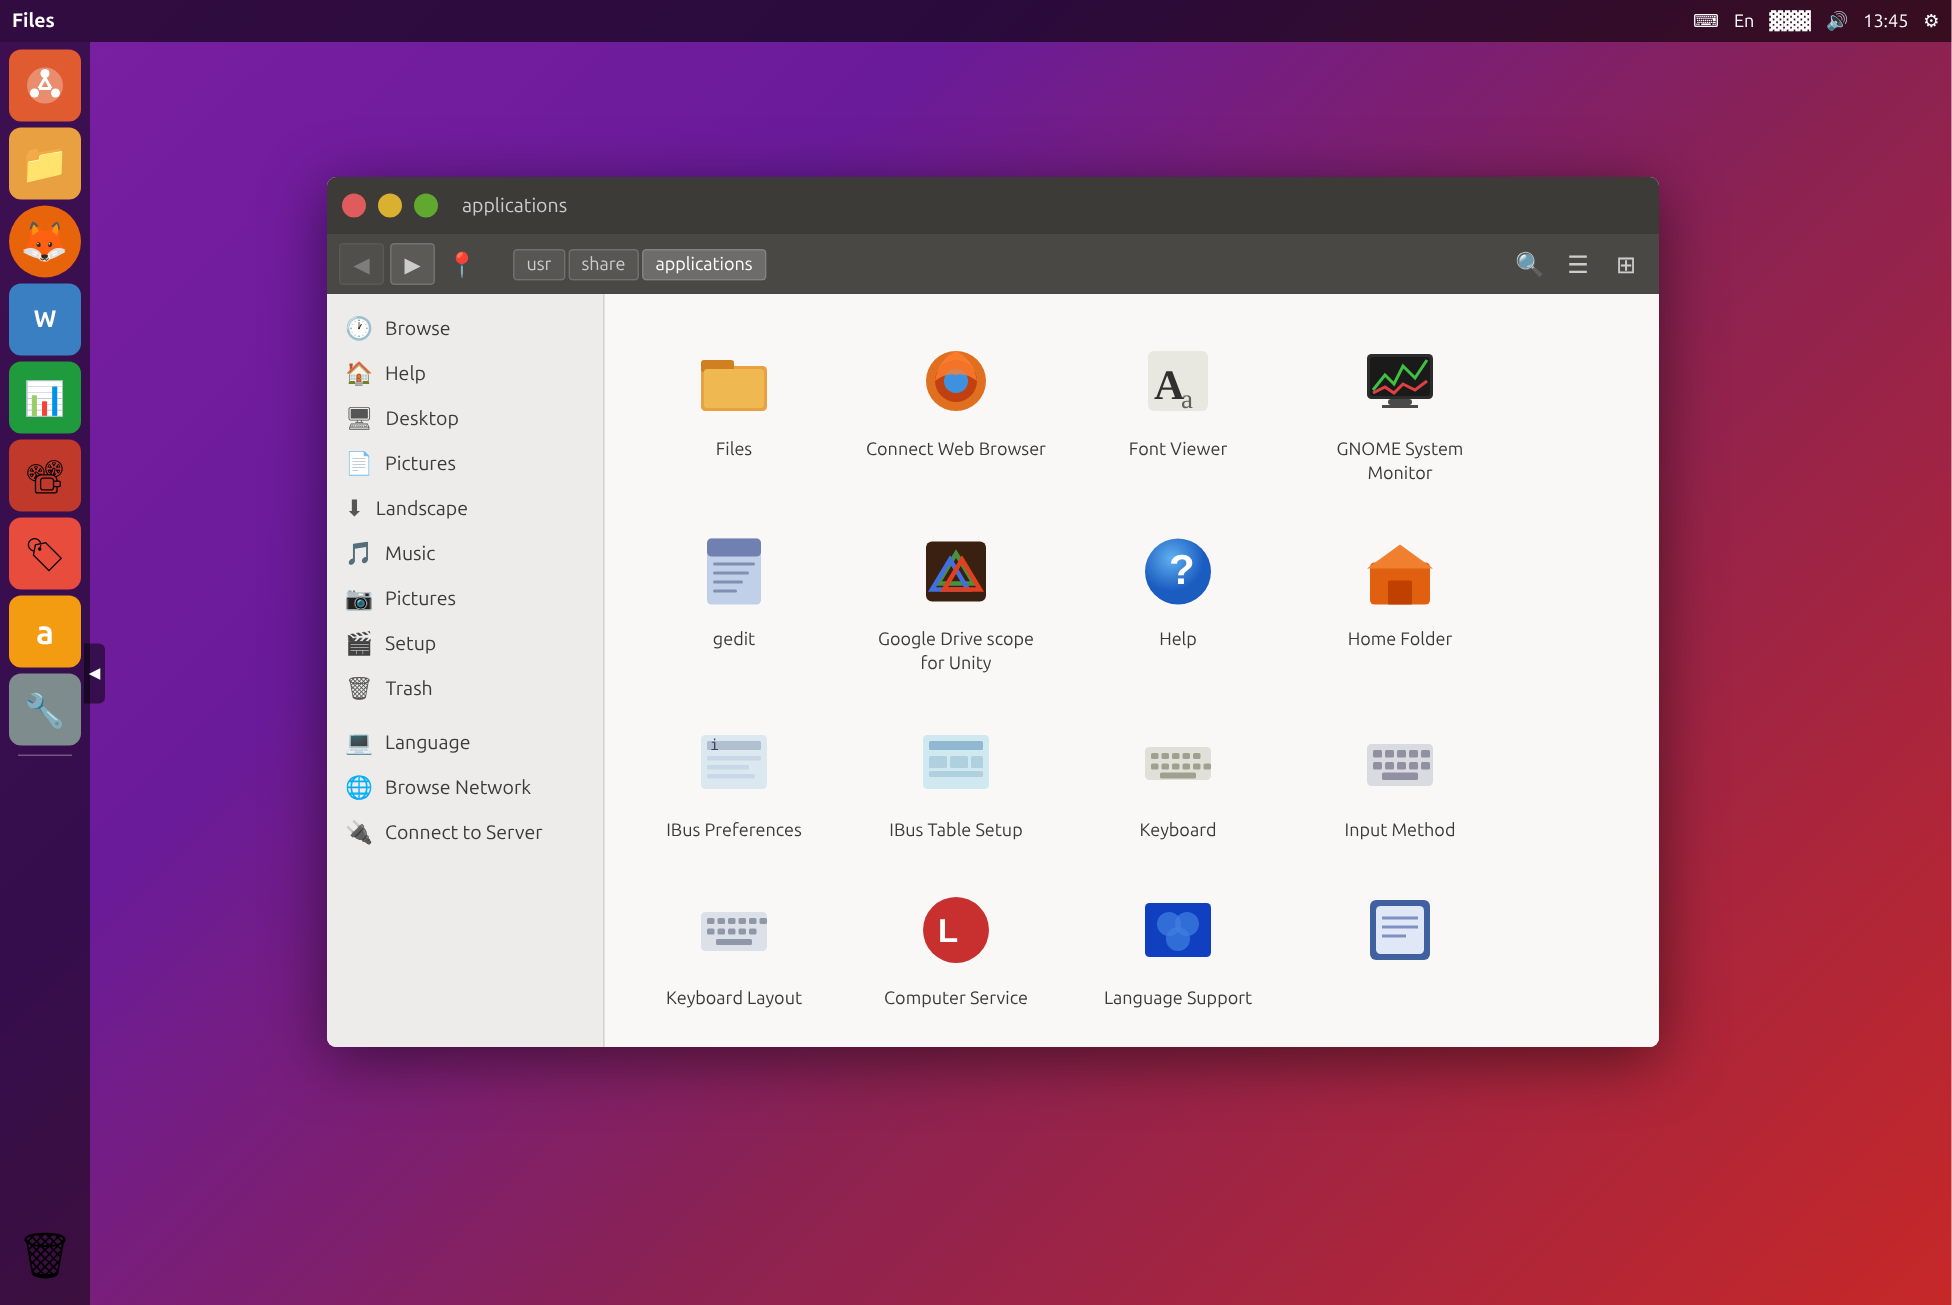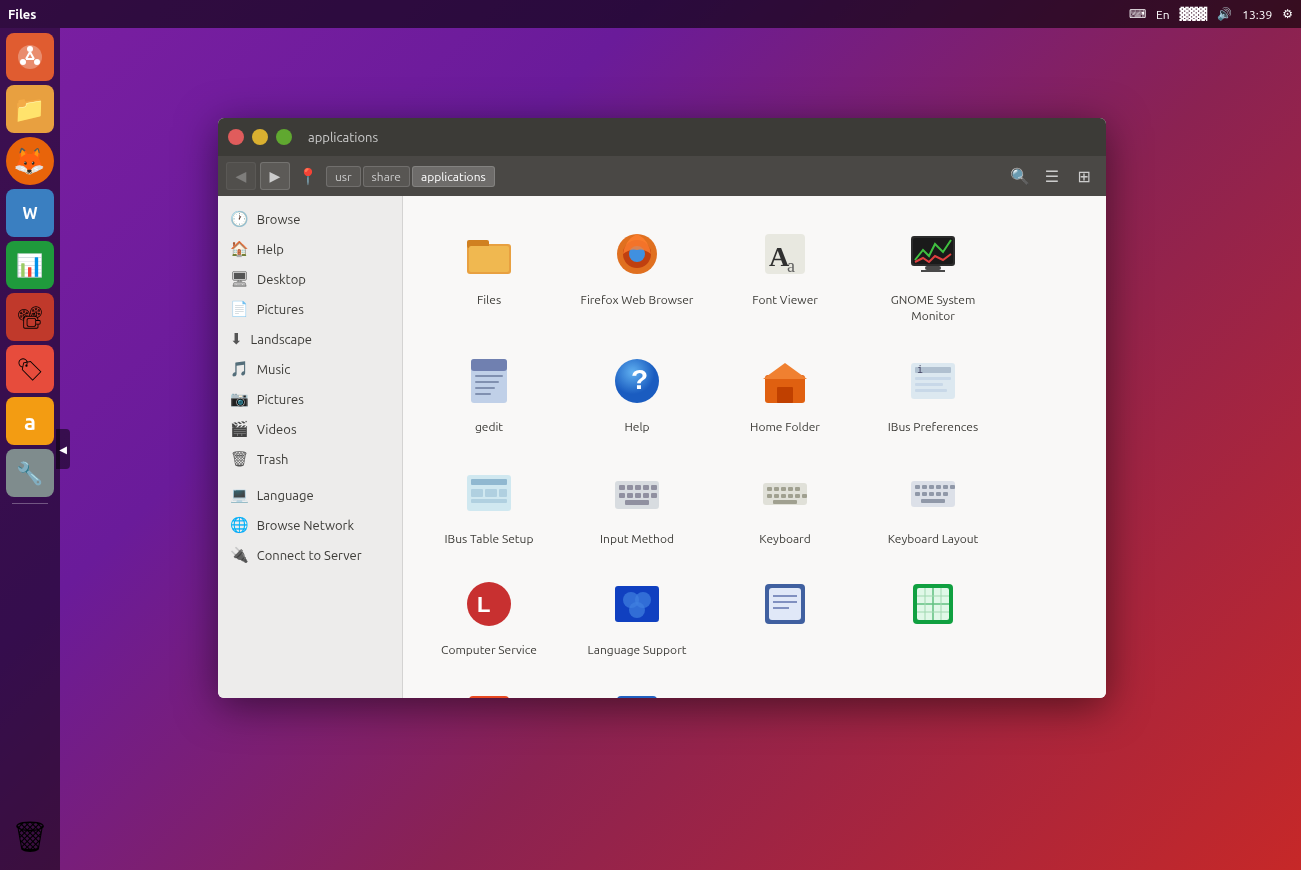--- a/index.html
+++ b/index.html
@@ -141,21 +141,21 @@
       justify-content: center;
       color: #ccc;
       cursor: pointer;
       font-size: 14px;
     }
     .toolbar-nav-btn.disabled { opacity: 0.4; cursor: default; }
     .breadcrumb {
       display: flex;
       align-items: center;
       gap: 2px;
-      margin-left: 0;
+      margin-left: 16px;
     }
     .breadcrumb-item {
       color: #cccccc;
       background: rgba(255,255,255,0.08);
       border: 1px solid rgba(255,255,255,0.15);
       border-radius: 3px;
       padding: 3px 8px;
       font-size: 12px;
       cursor: pointer;
     }
@@ -251,21 +251,21 @@
 </head>
 <body>
 
 <div class="topbar">
   <span class="topbar-title">Files</span>
   <div class="topbar-icons">
     <span>⌨</span>
     <span>En</span>
     <span>▓▓▓</span>
     <span>🔊</span>
-    <span>13:39</span>
+    <span>13:45</span>
     <span>⚙</span>
   </div>
 </div>
 
 <div class="dock">
   <div class="dock-item ubuntu" style="background:#e05c30;">
     <svg width="30" height="30" viewBox="0 0 30 30">
         <circle cx="15" cy="15" r="12" fill="#fff" opacity="0.3"></circle>
         <circle cx="15" cy="7" r="3" fill="white"></circle>
         <circle cx="22" cy="20" r="3" fill="white"></circle>
@@ -356,21 +356,21 @@
       <div class="sidebar-item">
         <span class="sidebar-icon">🎵</span>
         <span>Music</span>
       </div>
       <div class="sidebar-item">
         <span class="sidebar-icon">📷</span>
         <span>Pictures</span>
       </div>
       <div class="sidebar-item">
         <span class="sidebar-icon">🎬</span>
-        <span>Videos</span>
+        <span>Setup</span>
       </div>
       <div class="sidebar-item">
         <span class="sidebar-icon">🗑</span>
         <span>Trash</span>
       </div>
       <div style="height:6px;"></div>
       <div class="sidebar-item">
         <span class="sidebar-icon">💻</span>
         <span>Language</span>
       </div>
@@ -400,21 +400,21 @@
 
         <div class="file-item">
           <div class="file-icon">
             <svg width="52" height="52" viewBox="0 0 52 52">
               <circle cx="26" cy="26" r="20" fill="#e07020"></circle>
               <circle cx="26" cy="26" r="14" fill="#c04010"></circle>
               <circle cx="26" cy="26" r="8" fill="#4090e0"></circle>
               <path d="M26 6 Q38 12 40 26 Q32 20 26 22 Q20 20 12 26 Q14 12 26 6Z" fill="#ff8030" opacity="0.8"></path>
             </svg>
           </div>
-          <span class="file-label">Firefox Web Browser</span>
+          <span class="file-label">Connect Web Browser</span>
         </div>
 
         <div class="file-item">
           <div class="file-icon">
             <svg width="52" height="52" viewBox="0 0 52 52">
               <rect x="6" y="6" width="40" height="40" rx="4" fill="#e8e8e0"></rect>
               <text x="10" y="38" font-size="28" font-family="serif" fill="#303030" font-weight="bold">A</text>
               <text x="28" y="44" font-size="18" font-family="serif" fill="#606060">a</text>
             </svg>
           </div>
@@ -443,20 +443,31 @@
               <rect x="8" y="4" width="36" height="12" rx="3" fill="#7080b0"></rect>
               <rect x="12" y="20" width="28" height="2" rx="1" fill="#8090b0"></rect>
               <rect x="12" y="26" width="24" height="2" rx="1" fill="#8090b0"></rect>
               <rect x="12" y="32" width="20" height="2" rx="1" fill="#8090b0"></rect>
               <rect x="12" y="38" width="16" height="2" rx="1" fill="#8090b0"></rect>
             </svg>
           </div>
           <span class="file-label">gedit</span>
         </div>
 
+        <div class="file-item">
+          <div class="file-icon">
+            <svg width="52" height="52" viewBox="0 0 52 52">
+              <rect x="6" y="6" width="40" height="40" rx="4" fill="#3a2010"></rect>
+              <polygon points="26,14 38,34 14,34" fill="none" stroke="#4a9040" stroke-width="3"></polygon>
+              <polygon points="22,18 34,38 10,38" fill="none" stroke="#4070e0" stroke-width="3"></polygon>
+              <polygon points="30,18 42,38 18,38" fill="none" stroke="#e04020" stroke-width="3"></polygon>
+            </svg>
+          </div>
+          <span class="file-label">Google Drive scope for Unity</span>
+        </div>
 
         <div class="file-item">
           <div class="file-icon">
             <svg width="52" height="52" viewBox="0 0 52 52">
               <circle cx="26" cy="26" r="22" fill="url(#helpGrad)"></circle>
               <defs>
                 <radialGradient id="helpGrad" cx="40%" cy="30%">
                   <stop offset="0%" stop-color="#60b0f0"></stop>
                   <stop offset="100%" stop-color="#1a5cc0"></stop>
                 </radialGradient>
@@ -499,40 +510,20 @@
               <rect x="8" y="12" width="36" height="6" rx="1" fill="#90b8d0"></rect>
               <rect x="8" y="22" width="12" height="8" rx="1" fill="#b0d0e0"></rect>
               <rect x="22" y="22" width="12" height="8" rx="1" fill="#b0d0e0"></rect>
               <rect x="36" y="22" width="8" height="8" rx="1" fill="#b0d0e0"></rect>
               <rect x="8" y="32" width="36" height="4" rx="1" fill="#b0d0e0"></rect>
             </svg>
           </div>
           <span class="file-label">IBus Table Setup</span>
         </div>
 
-
-        <div class="file-item">
-          <div class="file-icon">
-            <svg width="52" height="52" viewBox="0 0 52 52">
-              <rect x="4" y="14" width="44" height="28" rx="3" fill="#d8dce0"></rect>
-              <rect x="8" y="18" width="6" height="5" rx="1" fill="#9090a0"></rect>
-              <rect x="16" y="18" width="6" height="5" rx="1" fill="#9090a0"></rect>
-              <rect x="24" y="18" width="6" height="5" rx="1" fill="#9090a0"></rect>
-              <rect x="32" y="18" width="6" height="5" rx="1" fill="#9090a0"></rect>
-              <rect x="40" y="18" width="6" height="5" rx="1" fill="#9090a0"></rect>
-              <rect x="8" y="26" width="6" height="5" rx="1" fill="#9090a0"></rect>
-              <rect x="16" y="26" width="6" height="5" rx="1" fill="#9090a0"></rect>
-              <rect x="24" y="26" width="6" height="5" rx="1" fill="#9090a0"></rect>
-              <rect x="32" y="26" width="6" height="5" rx="1" fill="#9090a0"></rect>
-              <rect x="40" y="26" width="6" height="5" rx="1" fill="#9090a0"></rect>
-              <rect x="14" y="33" width="24" height="5" rx="1" fill="#9090a0"></rect>
-            </svg>
-          </div>
-          <span class="file-label">Input Method</span>
-        </div>
 
         <div class="file-item">
           <div class="file-icon">
             <svg width="52" height="52" viewBox="0 0 52 52">
               <rect x="4" y="16" width="44" height="22" rx="3" fill="#e0e0d8"></rect>
               <rect x="8" y="20" width="5" height="4" rx="1" fill="#a0a090"></rect>
               <rect x="15" y="20" width="5" height="4" rx="1" fill="#a0a090"></rect>
               <rect x="22" y="20" width="5" height="4" rx="1" fill="#a0a090"></rect>
               <rect x="29" y="20" width="5" height="4" rx="1" fill="#a0a090"></rect>
               <rect x="36" y="20" width="5" height="4" rx="1" fill="#a0a090"></rect>
@@ -544,20 +535,40 @@
               <rect x="43" y="27" width="5" height="4" rx="1" fill="#a0a090"></rect>
               <rect x="14" y="33" width="24" height="4" rx="1" fill="#a0a090"></rect>
             </svg>
           </div>
           <span class="file-label">Keyboard</span>
         </div>
 
         <div class="file-item">
           <div class="file-icon">
             <svg width="52" height="52" viewBox="0 0 52 52">
+              <rect x="4" y="14" width="44" height="28" rx="3" fill="#d8dce0"></rect>
+              <rect x="8" y="18" width="6" height="5" rx="1" fill="#9090a0"></rect>
+              <rect x="16" y="18" width="6" height="5" rx="1" fill="#9090a0"></rect>
+              <rect x="24" y="18" width="6" height="5" rx="1" fill="#9090a0"></rect>
+              <rect x="32" y="18" width="6" height="5" rx="1" fill="#9090a0"></rect>
+              <rect x="40" y="18" width="6" height="5" rx="1" fill="#9090a0"></rect>
+              <rect x="8" y="26" width="6" height="5" rx="1" fill="#9090a0"></rect>
+              <rect x="16" y="26" width="6" height="5" rx="1" fill="#9090a0"></rect>
+              <rect x="24" y="26" width="6" height="5" rx="1" fill="#9090a0"></rect>
+              <rect x="32" y="26" width="6" height="5" rx="1" fill="#9090a0"></rect>
+              <rect x="40" y="26" width="6" height="5" rx="1" fill="#9090a0"></rect>
+              <rect x="14" y="33" width="24" height="5" rx="1" fill="#9090a0"></rect>
+            </svg>
+          </div>
+          <span class="file-label">Input Method</span>
+        </div>
+
+        <div class="file-item">
+          <div class="file-icon">
+            <svg width="52" height="52" viewBox="0 0 52 52">
               <rect x="4" y="14" width="44" height="26" rx="3" fill="#dce0e8"></rect>
               <rect x="8" y="18" width="5" height="4" rx="1" fill="#9098a8"></rect>
               <rect x="15" y="18" width="5" height="4" rx="1" fill="#9098a8"></rect>
               <rect x="22" y="18" width="5" height="4" rx="1" fill="#9098a8"></rect>
               <rect x="29" y="18" width="5" height="4" rx="1" fill="#9098a8"></rect>
               <rect x="36" y="18" width="5" height="4" rx="1" fill="#9098a8"></rect>
               <rect x="43" y="18" width="5" height="4" rx="1" fill="#9098a8"></rect>
               <rect x="8" y="25" width="5" height="4" rx="1" fill="#9098a8"></rect>
               <rect x="15" y="25" width="5" height="4" rx="1" fill="#9098a8"></rect>
               <rect x="22" y="25" width="5" height="4" rx="1" fill="#9098a8"></rect>

